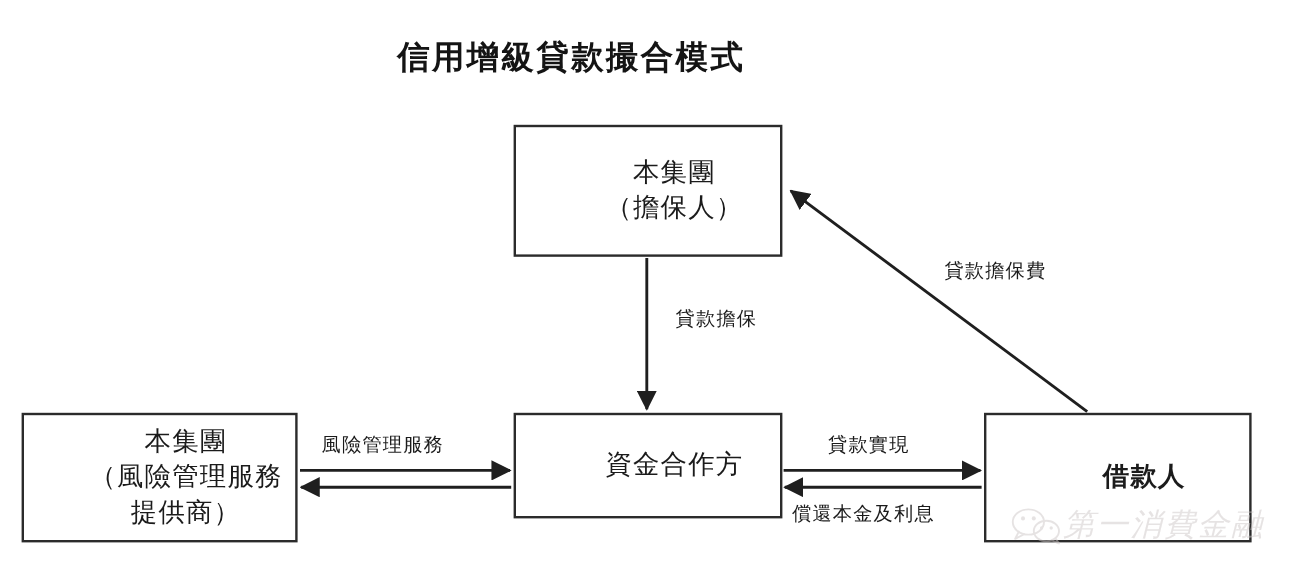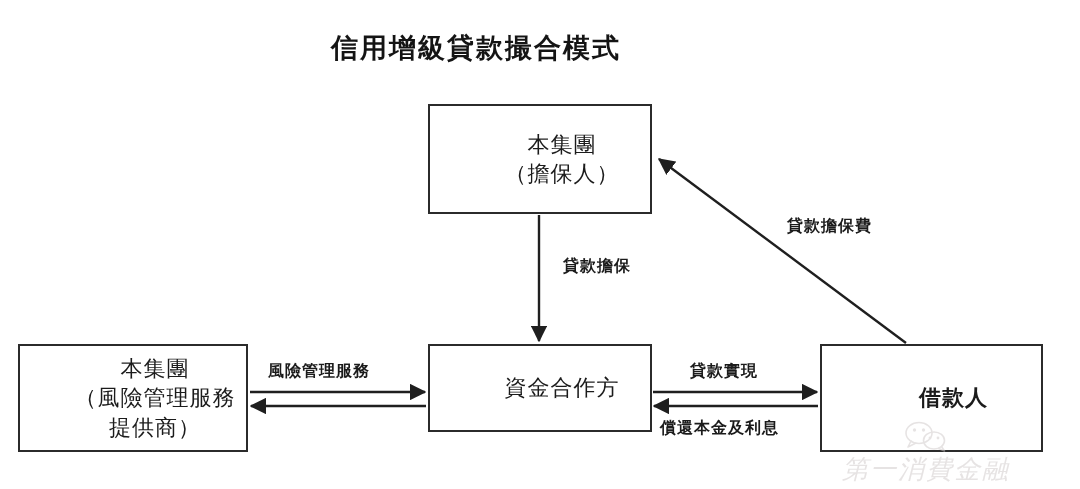--- a/index.html
+++ b/index.html
@@ -59,21 +59,20 @@
   #node-funding     { left: 428px; top: 344px; width: 224px; height: 88px; }
   #node-borrower    { left: 820px; top: 344px; width: 223px; height: 108px; font-weight: bold; }
 
   .edge-label {
     position: absolute;
     font-size: 16px;
     letter-spacing: 1px;
     white-space: nowrap;
     color: #1b1b1b;
     z-index: 4;
-    font-weight: bold;
   }
   #label-loan-guarantee      { left: 563px; top: 256px; }
   #label-guarantee-fee       { left: 787px; top: 216px; }
   #label-risk-service        { left: 268px; top: 361px; }
   #label-matching-fee        { left: 264px; top: 418px; }
   #label-loan-disbursed      { left: 690px; top: 361px; }
   #label-repay-principal     { left: 660px; top: 418px; text-align: center; }
 
   svg#edges {
     position: absolute;
@@ -87,21 +86,20 @@
   .watermark {
     position: absolute;
     left: 842px;
     top: 420px;
     display: flex;
     align-items: center;
     gap: 0;
     z-index: 5;
     pointer-events: none;
     opacity: 0.5;
-    flex-direction: column;
   }
   .watermark-text {
     font-size: 26px;
     font-style: italic;
     letter-spacing: 2px;
     color: #cfc9c9;
     font-family: "DejaVu Serif", "Liberation Serif", serif;
   }
   .wechat-icon { display: block; }
 </style>

